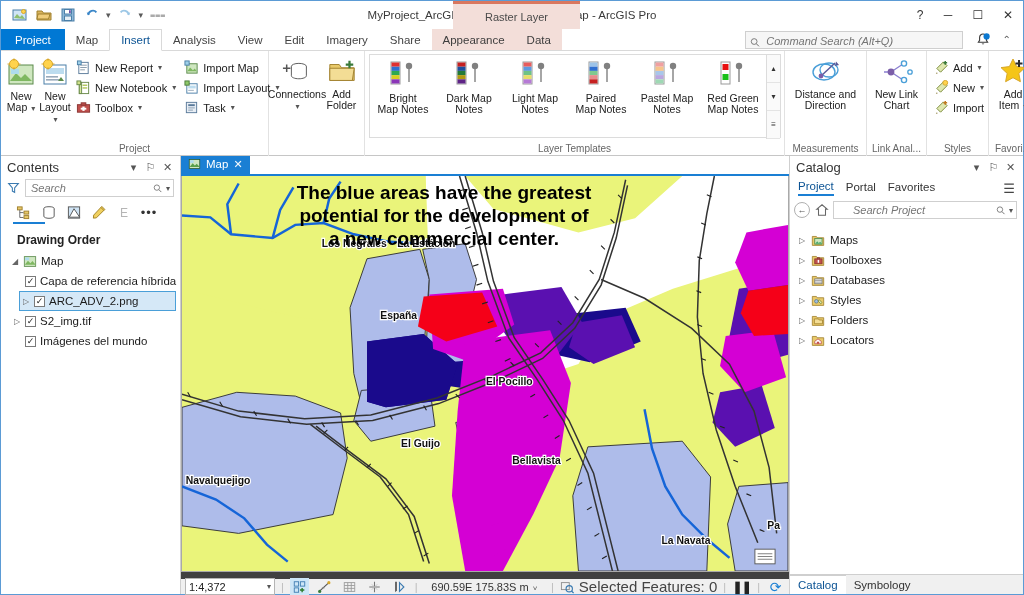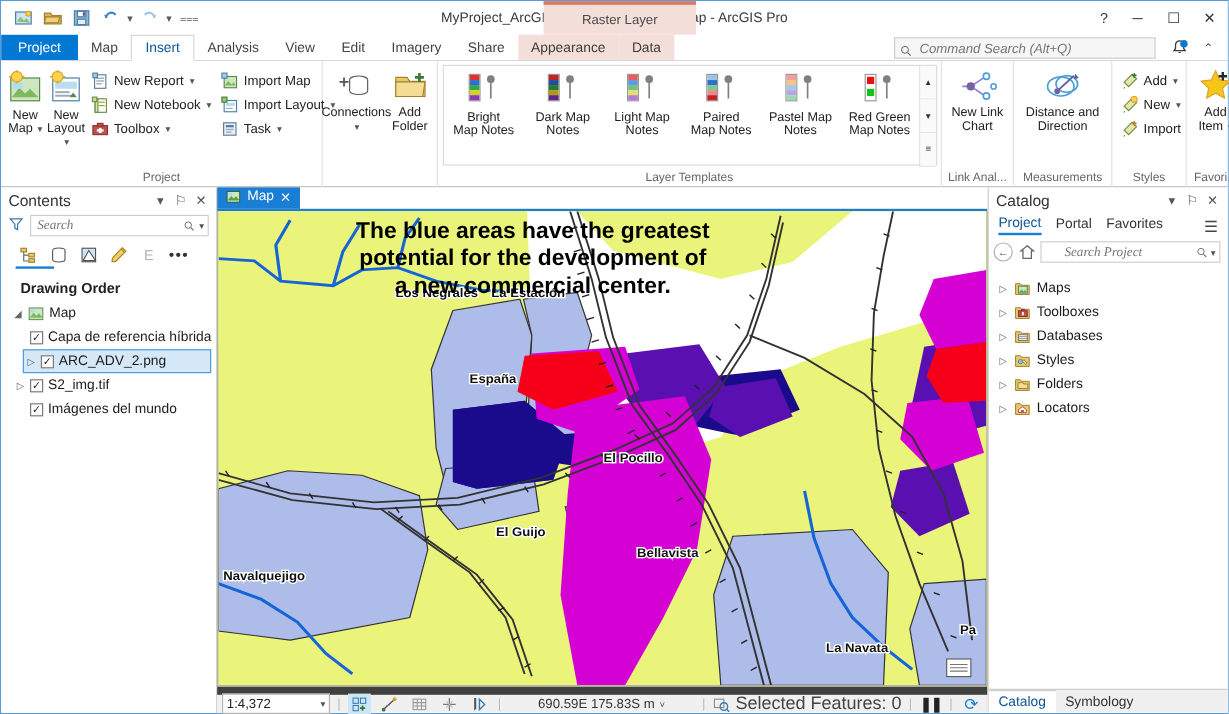--- a/index.html
+++ b/index.html
@@ -73,21 +73,21 @@
   .pane-header { height:22px; display:flex; align-items:center; padding:0 6px; gap:4px; }
   .pane-title { font-size:13px; color:#333; flex:1; }
   .pane-hdr-icon { font-size:11px; color:#555; width:13px; text-align:center; cursor:default; }
 
   .contents { width:180px; border-right:1px solid #cfcfcf; }
   .search-row { display:flex; align-items:center; gap:4px; padding:1px 6px 3px 6px; }
   .filter-ico { width:14px; }
   .searchbox { flex:1; height:18px; border:1px solid #cfcfcf; background:#fff; display:flex; align-items:center;
                padding:0 3px; gap:2px; }
   .searchbox input { border:0; outline:none; font-size:11px; font-style:italic; color:#999; width:100%;
-                     font-family:Liberation Serif, serif; background:transparent; }
+                     font-family:Liberation Sans, sans-serif; background:transparent; }
   .ctoolbar { display:flex; align-items:center; gap:7px; padding:4px 0 0 14px; position:relative; }
   .ctoolbar .tb { width:18px; height:17px; display:flex; align-items:center; justify-content:center; cursor:default; }
   .tb-underline { position:absolute; left:12px; bottom:-3px; width:32px; height:2px; background:#1a7fd4; }
   .drawing-order { font-size:12px; font-weight:bold; color:#222; padding:12px 0 4px 16px; }
   .tree-row { display:flex; align-items:center; gap:4px; height:20px; padding-left:10px; font-size:11.5px; color:#1b1b1b; }
   .tree-row.indent1 { padding-left:24px; }
   .tree-row.selected { background:#d5e8f7; border:1px solid #4a9fd8; margin:0 4px 0 18px; padding-left:2px; }
   .exp { font-size:8px; color:#666; width:8px; text-align:center; }
   .cbox { width:11px; height:11px; border:1px solid #7a7a7a; background:#fff; display:flex; align-items:center;
           justify-content:center; font-size:9px; color:#222; line-height:1; }
@@ -111,21 +111,21 @@
   .scalebox { width:90px; height:17px; border:1px solid #b5b5b5; background:#fff; display:flex; align-items:center;
               padding:0 3px; font-size:11px; color:#222; }
   .scalebox .v { flex:1; }
   .sb-sep { color:#bbb; }
   .sb-ico { width:19px; height:17px; display:flex; align-items:center; justify-content:center; cursor:default; }
   .sb-ico.on { background:#cde6f7; }
   .coords { flex:1; text-align:center; font-size:11px; color:#333; }
   .sel-feats { display:flex; align-items:center; gap:4px; font-size:15px; color:#444; }
 
   
-  .catalog { width:200px; border-left:1px solid #cfcfcf; }
+  .catalog { width:234px; border-left:1px solid #cfcfcf; }
   .cat-tabs { display:flex; align-items:center; gap:12px; padding:2px 8px 0 8px; }
   .cat-tab { font-size:11.5px; color:#333; padding-bottom:2px; cursor:default; }
   .cat-tab.active { color:#0b5394; border-bottom:2px solid #1a7fd4; }
   .hamb { margin-left:auto; font-size:13px; color:#444; cursor:default; }
   .cat-nav { display:flex; align-items:center; gap:3px; padding:5px 6px 3px 4px; }
   .navbtn { width:16px; height:16px; border-radius:50%; border:1px solid #b0b0b0; color:#555;
             display:flex; align-items:center; justify-content:center; font-size:9px; cursor:default; }
   .homebtn { width:17px; height:17px; display:flex; align-items:center; justify-content:center; }
   .cat-item { display:flex; align-items:center; gap:5px; height:20px; padding-left:8px; font-size:11.5px; color:#1b1b1b; }
 
@@ -414,50 +414,50 @@
           <div class="gscroll">
             <div>▴</div>
             <div>▾</div>
             <div>≡</div>
           </div>
         </div>
       </div>
       <div class="rgroup-title">Layer Templates</div>
     </div>
 
+    <div class="rgroup" style="width:82px;">
+      <div class="rgroup-body">
+        <div class="bigbtn w74">
+          <svg width="32" height="30" viewBox="0 0 32 30">
+              <ellipse cx="14" cy="15" rx="11" ry="8" fill="none" stroke="#4a9fd8" stroke-width="1.4"></ellipse>
+              <ellipse cx="19" cy="13" rx="9" ry="7" fill="none" stroke="#4a9fd8" stroke-width="1.4"></ellipse>
+              <path d="M11 19L25 6" stroke="#5a5a9a" stroke-width="1.5"></path>
+              <path d="M26 4.5l-1 4.5 4-1z" fill="#5a5a9a"></path>
+              <circle cx="11" cy="19" r="2.4" fill="#7b5ea8"></circle>
+            </svg>
+          <span class="lbl">Distance and<br>Direction</span>
+        </div>
+      </div>
+      <div class="rgroup-title">Measurements</div>
+    </div>
+
     <div class="rgroup" style="width:60px;">
       <div class="rgroup-body">
         <div class="bigbtn w60">
           <svg width="32" height="30" viewBox="0 0 32 30">
               <path d="M10 15L22 7M10 15l12 8M10 15H3" stroke="#8a7fd0" stroke-width="1.3" fill="none"></path>
               <circle cx="10" cy="15" r="3.4" fill="#7b5ea8"></circle>
               <circle cx="23" cy="6.5" r="2.6" fill="#fff" stroke="#4a9fd8" stroke-width="1.4"></circle>
               <circle cx="23" cy="23" r="2.6" fill="#fff" stroke="#4a9fd8" stroke-width="1.4"></circle>
               <circle cx="29" cy="15" r="2.2" fill="#fff" stroke="#4a9fd8" stroke-width="1.3"></circle>
             </svg>
           <span class="lbl">New Link<br>Chart</span>
         </div>
       </div>
       <div class="rgroup-title">Link Anal...</div>
-    </div>
-
-    <div class="rgroup" style="width:82px;">
-      <div class="rgroup-body">
-        <div class="bigbtn w74">
-          <svg width="32" height="30" viewBox="0 0 32 30">
-              <ellipse cx="14" cy="15" rx="11" ry="8" fill="none" stroke="#4a9fd8" stroke-width="1.4"></ellipse>
-              <ellipse cx="19" cy="13" rx="9" ry="7" fill="none" stroke="#4a9fd8" stroke-width="1.4"></ellipse>
-              <path d="M11 19L25 6" stroke="#5a5a9a" stroke-width="1.5"></path>
-              <path d="M26 4.5l-1 4.5 4-1z" fill="#5a5a9a"></path>
-              <circle cx="11" cy="19" r="2.4" fill="#7b5ea8"></circle>
-            </svg>
-          <span class="lbl">Distance and<br>Direction</span>
-        </div>
-      </div>
-      <div class="rgroup-title">Measurements</div>
     </div>
 
     <div class="rgroup" style="width:62px;">
       <div class="rgroup-body">
         <div class="smallcol">
           <div class="smallbtn">
             <svg width="15" height="15" viewBox="0 0 16 16">
                 <path d="M10 2l4 4-7 7-4-4z" fill="#dfe8b0" stroke="#7a8a3a"></path>
                 <path d="M3 13l-1 2 2-1z" fill="#8a7a3a"></path>
                 <path d="M12 1v4M10 3h4" stroke="#3a7a3a" stroke-width="1.6"></path>

